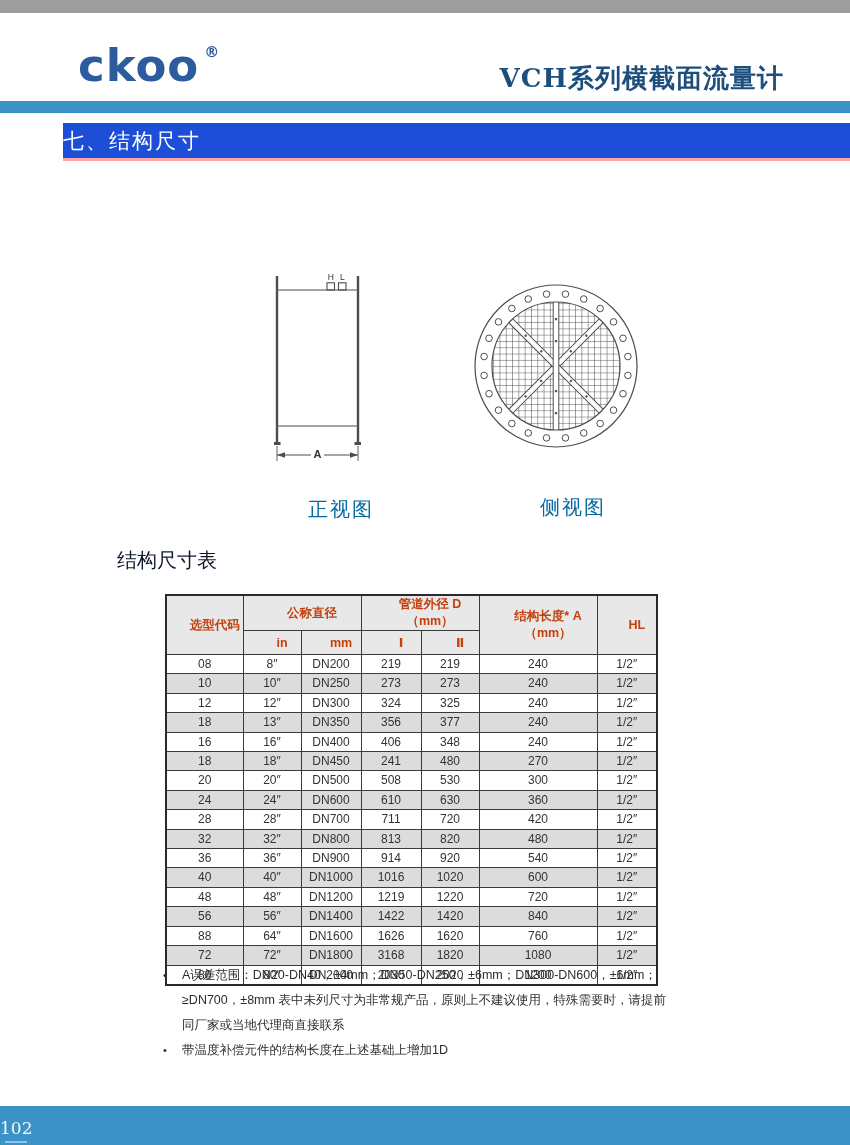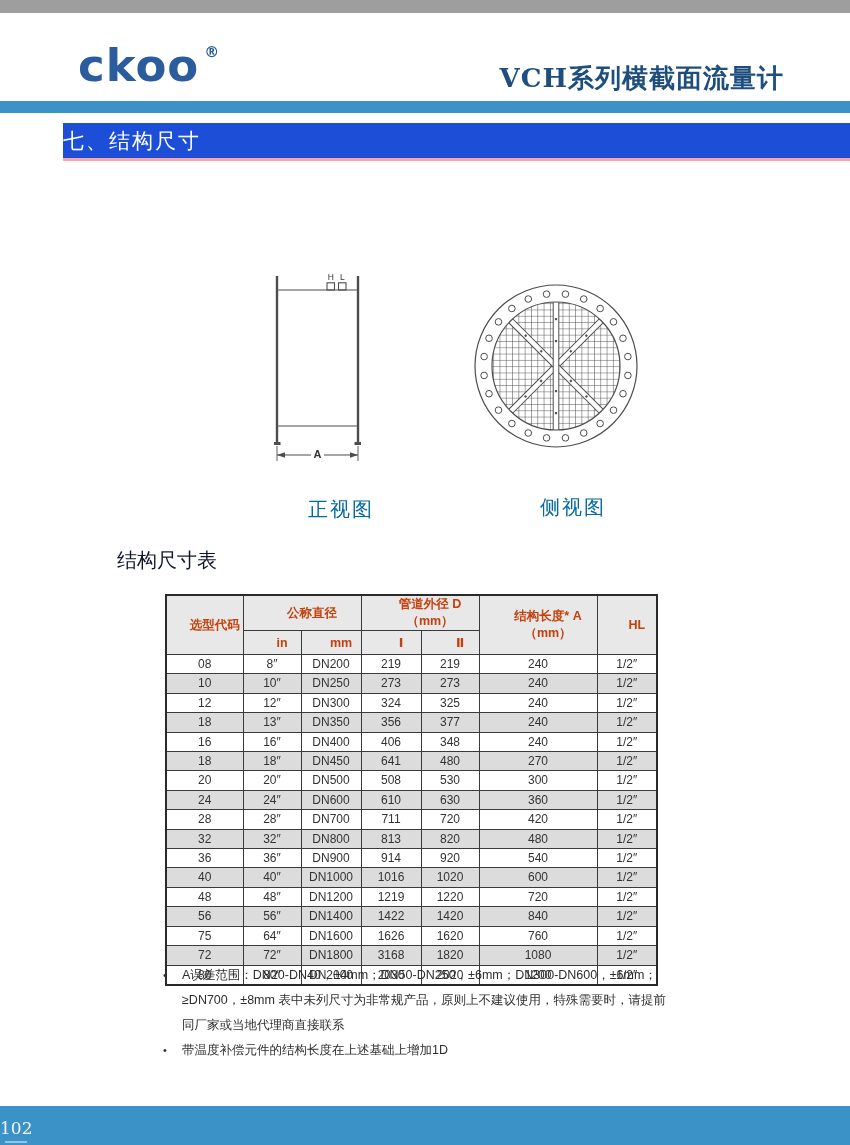--- a/index.html
+++ b/index.html
@@ -258,21 +258,21 @@
           <td>DN400</td>
           <td>406</td>
           <td>348</td>
           <td>240</td>
           <td>1/2″</td>
         </tr>
         <tr>
           <td>18</td>
           <td>18″</td>
           <td>DN450</td>
-          <td>641</td>
+          <td>241</td>
           <td>480</td>
           <td>270</td>
           <td>1/2″</td>
         </tr>
         <tr>
           <td>20</td>
           <td>20″</td>
           <td>DN500</td>
           <td>508</td>
           <td>530</td>
@@ -336,21 +336,21 @@
         <tr>
           <td>56</td>
           <td>56″</td>
           <td>DN1400</td>
           <td>1422</td>
           <td>1420</td>
           <td>840</td>
           <td>1/2″</td>
         </tr>
         <tr>
-          <td>75</td>
+          <td>88</td>
           <td>64″</td>
           <td>DN1600</td>
           <td>1626</td>
           <td>1620</td>
           <td>760</td>
           <td>1/2″</td>
         </tr>
         <tr>
           <td>72</td>
           <td>72″</td>

